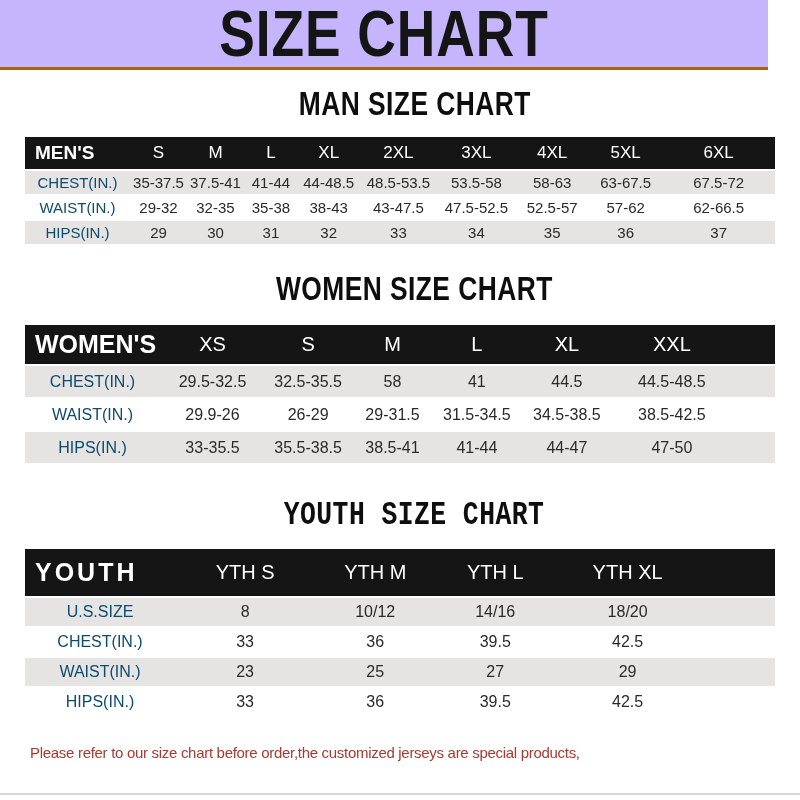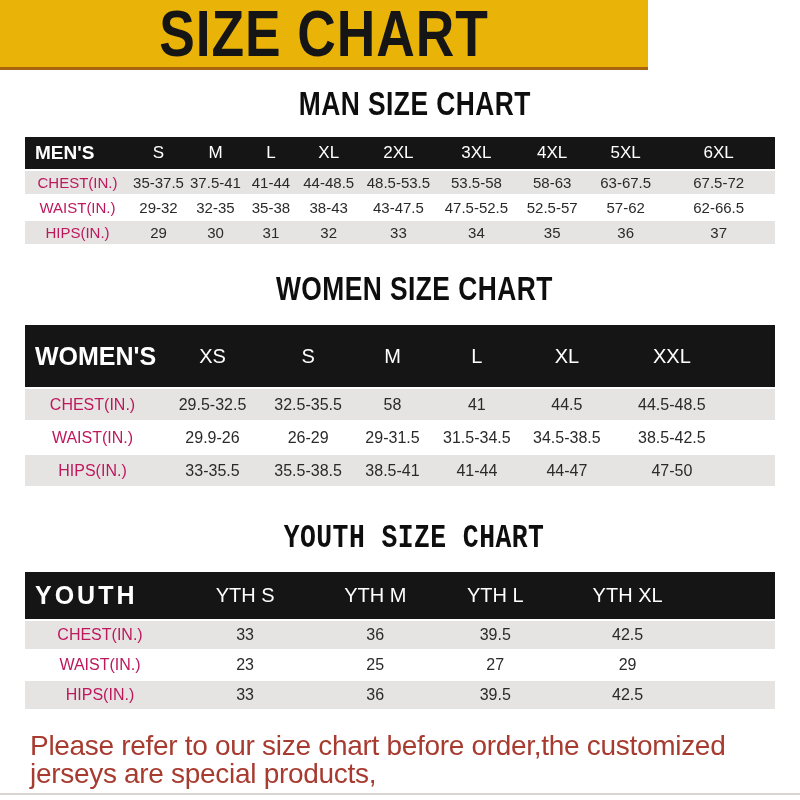--- a/index.html
+++ b/index.html
@@ -1,21 +1,21 @@
 <!DOCTYPE html>
 <html><head>
 <meta charset="utf-8">
 <style>
   * { margin: 0; padding: 0; box-sizing: border-box; }
   html, body { width: 800px; height: 800px; background: #ffffff;
     font-family: "Liberation Sans", sans-serif; overflow: hidden; position: relative; }
 
   
   .banner {
-    width: 648px; height: 70px; background: #eab308;
+    width: 768px; height: 70px; background: #c4b5fd;
     border-bottom: 3px solid #A9640F;
     display: flex; align-items: center; justify-content: center;
   }
   .banner-title {
     font-size: 58px; font-weight: 800; color: #151515;
     letter-spacing: 1px; transform: scale(0.92, 1.12); display: inline-block;
     white-space: nowrap;
   }
 
   
@@ -38,43 +38,43 @@
     font-weight: 400; overflow: hidden; white-space: nowrap;
   }
   table.size-tbl thead th.lbl {
     text-align: left; padding-left: 10px; font-weight: 800;
   }
   table.size-tbl tbody td {
     background: #E6E4E3; color: #2a2a2a; text-align: center;
     overflow: hidden; white-space: nowrap;
   }
   table.size-tbl tbody tr:nth-child(even) td { background: #ffffff; }
-  table.size-tbl tbody td.lbl { color: #be185d; }
+  table.size-tbl tbody td.lbl { color: #0c4a6e; }
 
   
   table.men  { margin-top: 14px; }
   table.men  thead th { height: 32px; font-size: 17px; }
   table.men  thead th.lbl { font-size: 19px; }
   table.men  tbody td { height: 23px; font-size: 15px; }
 
   
   table.women { margin-top: 17px; }
-  table.women thead th { height: 62px; font-size: 20px; }
+  table.women thead th { height: 39px; font-size: 20px; }
   table.women thead th.lbl { font-size: 25px; }
   table.women tbody td { height: 31px; font-size: 16px; }
 
   
   table.youth { margin-top: 15px; }
   table.youth thead th { height: 47px; font-size: 20px; }
   table.youth thead th.lbl { font-size: 25px; letter-spacing: 3px; }
   table.youth tbody td { height: 28px; font-size: 16px; }
 
   
   .footer-note {
-    margin: 21px 8px 0 30px; color: #A73B30; font-size: 28px; line-height: 28px;
+    margin: 21px 8px 0 30px; color: #A73B30; font-size: 15px; line-height: 28px;
     font-weight: 400; letter-spacing: -0.3px;
   }
   .bottom-line {
     position: absolute; left: 0; bottom: 5px; width: 800px; height: 2px;
     background: #d9d6d1;
   }
 </style>
 </head>
 <body>
 
@@ -229,20 +229,28 @@
         <th class="lbl">YOUTH</th>
         <th>YTH S</th>
         <th>YTH M</th>
         <th>YTH L</th>
         <th>YTH XL</th>
         <th></th>
       </tr>
     </thead>
     <tbody>
       <tr>
+        <td class="lbl">U.S.SIZE</td>
+        <td>8</td>
+        <td>10/12</td>
+        <td>14/16</td>
+        <td>18/20</td>
+        <td></td>
+      </tr>
+      <tr>
         <td class="lbl">CHEST(IN.)</td>
         <td>33</td>
         <td>36</td>
         <td>39.5</td>
         <td>42.5</td>
         <td></td>
       </tr>
       <tr>
         <td class="lbl">WAIST(IN.)</td>
         <td>23</td>

